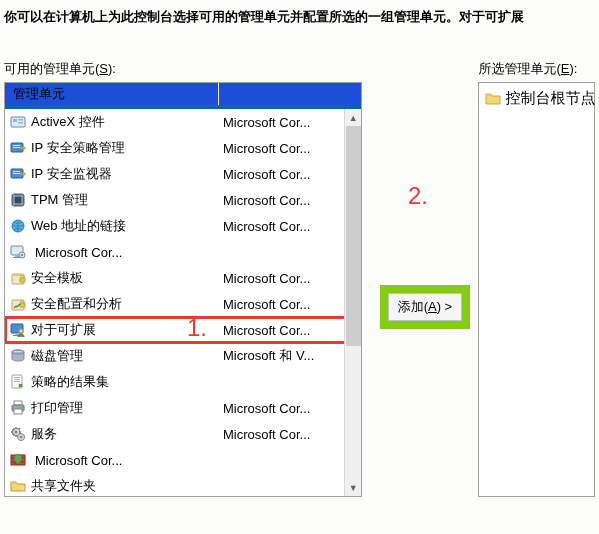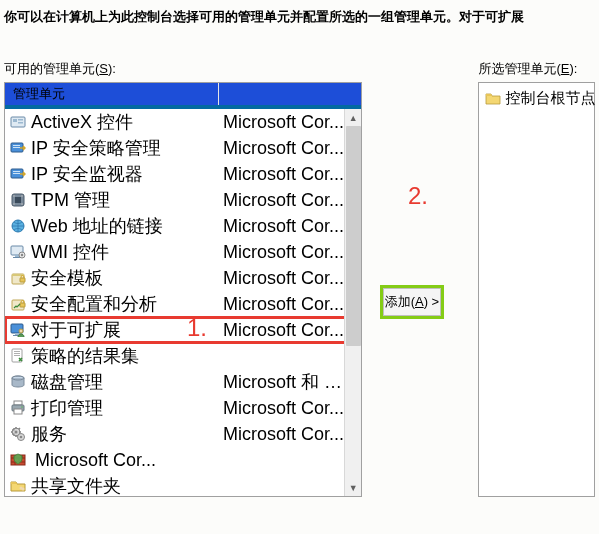--- a/index.html
+++ b/index.html
@@ -61,21 +61,21 @@
     .col-name { width: 214px; }
     .col-vendor { width: 128px; }
     .list-body {
       overflow: hidden;
     }
     .list-row {
       display: flex;
       align-items: center;
       height: 26px;
       padding-left: 4px;
-      font-size: 18px;
+      font-size: 13px;
     }
     .list-row .icon-cell {
       width: 18px;
       height: 16px;
       margin-right: 4px;
       display: flex;
       align-items: center;
       justify-content: center;
       flex-shrink: 0;
     }
@@ -128,23 +128,23 @@
     }
     .center-panel {
       width: 102px;
       position: relative;
       padding-top: 24px;
     }
     .add-button {
       position: absolute;
       top: 225px;
       left: 10px;
-      border: 3px solid #84cc16;
+      border: 8px solid #84cc16;
       background: #f5f5f5;
-      padding: 5px 2px;
+      padding: 5px 10px;
       font-size: 13px;
       font-family: inherit;
       cursor: pointer;
       box-shadow: inset 0 0 0 1px #c0c0c0;
     }
     .right-panel {
       width: 118px;
       overflow: hidden;
     }
     .tree-box {
@@ -252,21 +252,20 @@
           <div class="list-row">
             <span class="icon-cell">
               <svg width="16" height="16" viewBox="0 0 16 16">
                 <rect x="1" y="2" width="12" height="9" rx="1" fill="#dfeaf3" stroke="#6a8aa8"></rect>
                 <rect x="5" y="11" width="4" height="2" fill="#9bb8d0"></rect>
                 <rect x="3" y="13" width="8" height="1" fill="#6a8aa8"></rect>
                 <circle cx="12" cy="11" r="3" fill="#e8e8e8" stroke="#888"></circle>
                 <circle cx="12" cy="11" r="1.2" fill="#888"></circle>
               </svg>
             </span>
-            <span class="name-cell">WMI 控件</span>
             <span class="vendor-cell">Microsoft Cor...</span>
           </div>
           <div class="list-row">
             <span class="icon-cell">
               <svg width="16" height="16" viewBox="0 0 16 16">
                 <rect x="2" y="4" width="12" height="10" rx="1" fill="#f0e8c8" stroke="#c0a858"></rect>
                 <rect x="2" y="4" width="12" height="2" fill="#d8c878"></rect>
                 <path d="M11 8v-1a1.5 1.5 0 013 0v1" stroke="#d4a72c" fill="none"></path>
                 <rect x="10" y="8" width="5" height="4" rx="0.5" fill="#e8c558" stroke="#b89a3a"></rect>
               </svg>
@@ -295,40 +294,40 @@
                 <circle cx="11" cy="9" r="2" fill="#f0d8b0" stroke="#b89a3a"></circle>
                 <path d="M8 15c0-2 1.5-3 3-3s3 1 3 3" fill="#5a9a5a" stroke="#3a7a3a"></path>
               </svg>
             </span>
             <span class="name-cell">对于可扩展</span>
             <span class="vendor-cell">Microsoft Cor...</span>
           </div>
           <div class="list-row">
             <span class="icon-cell">
               <svg width="16" height="16" viewBox="0 0 16 16">
+                <ellipse cx="8" cy="4" rx="6" ry="2" fill="#c8d8e8" stroke="#7a8a9a"></ellipse>
+                <path d="M2 4v7c0 1.1 2.7 2 6 2s6-.9 6-2V4" fill="#a8b8c8" stroke="#7a8a9a"></path>
+                <ellipse cx="8" cy="4" rx="6" ry="2" fill="none" stroke="#7a8a9a"></ellipse>
+              </svg>
+            </span>
+            <span class="name-cell">磁盘管理</span>
+            <span class="vendor-cell">Microsoft 和 V...</span>
+          </div>
+          <div class="list-row">
+            <span class="icon-cell">
+              <svg width="16" height="16" viewBox="0 0 16 16">
                 <rect x="2" y="1" width="10" height="13" rx="1" fill="#fff" stroke="#a0a0a0"></rect>
                 <rect x="4" y="3" width="6" height="1" fill="#b0b0b0"></rect>
                 <rect x="4" y="5" width="6" height="1" fill="#b0b0b0"></rect>
                 <rect x="4" y="7" width="6" height="1" fill="#b0b0b0"></rect>
                 <path d="M9 10l3 3M12 10l-3 3" stroke="#3a8a3a" stroke-width="1.5"></path>
               </svg>
             </span>
             <span class="name-cell">策略的结果集</span>
             <span class="vendor-cell"></span>
-          </div>
-          <div class="list-row">
-            <span class="icon-cell">
-              <svg width="16" height="16" viewBox="0 0 16 16">
-                <ellipse cx="8" cy="4" rx="6" ry="2" fill="#c8d8e8" stroke="#7a8a9a"></ellipse>
-                <path d="M2 4v7c0 1.1 2.7 2 6 2s6-.9 6-2V4" fill="#a8b8c8" stroke="#7a8a9a"></path>
-                <ellipse cx="8" cy="4" rx="6" ry="2" fill="none" stroke="#7a8a9a"></ellipse>
-              </svg>
-            </span>
-            <span class="name-cell">磁盘管理</span>
-            <span class="vendor-cell">Microsoft 和 V...</span>
           </div>
           <div class="list-row">
             <span class="icon-cell">
               <svg width="16" height="16" viewBox="0 0 16 16">
                 <rect x="4" y="1" width="8" height="4" fill="#fff" stroke="#888"></rect>
                 <rect x="2" y="5" width="12" height="6" rx="1" fill="#9aa8b0" stroke="#6a7880"></rect>
                 <rect x="4" y="9" width="8" height="5" fill="#fff" stroke="#888"></rect>
                 <circle cx="12" cy="7" r="0.8" fill="#5ab05a"></circle>
               </svg>
             </span>

